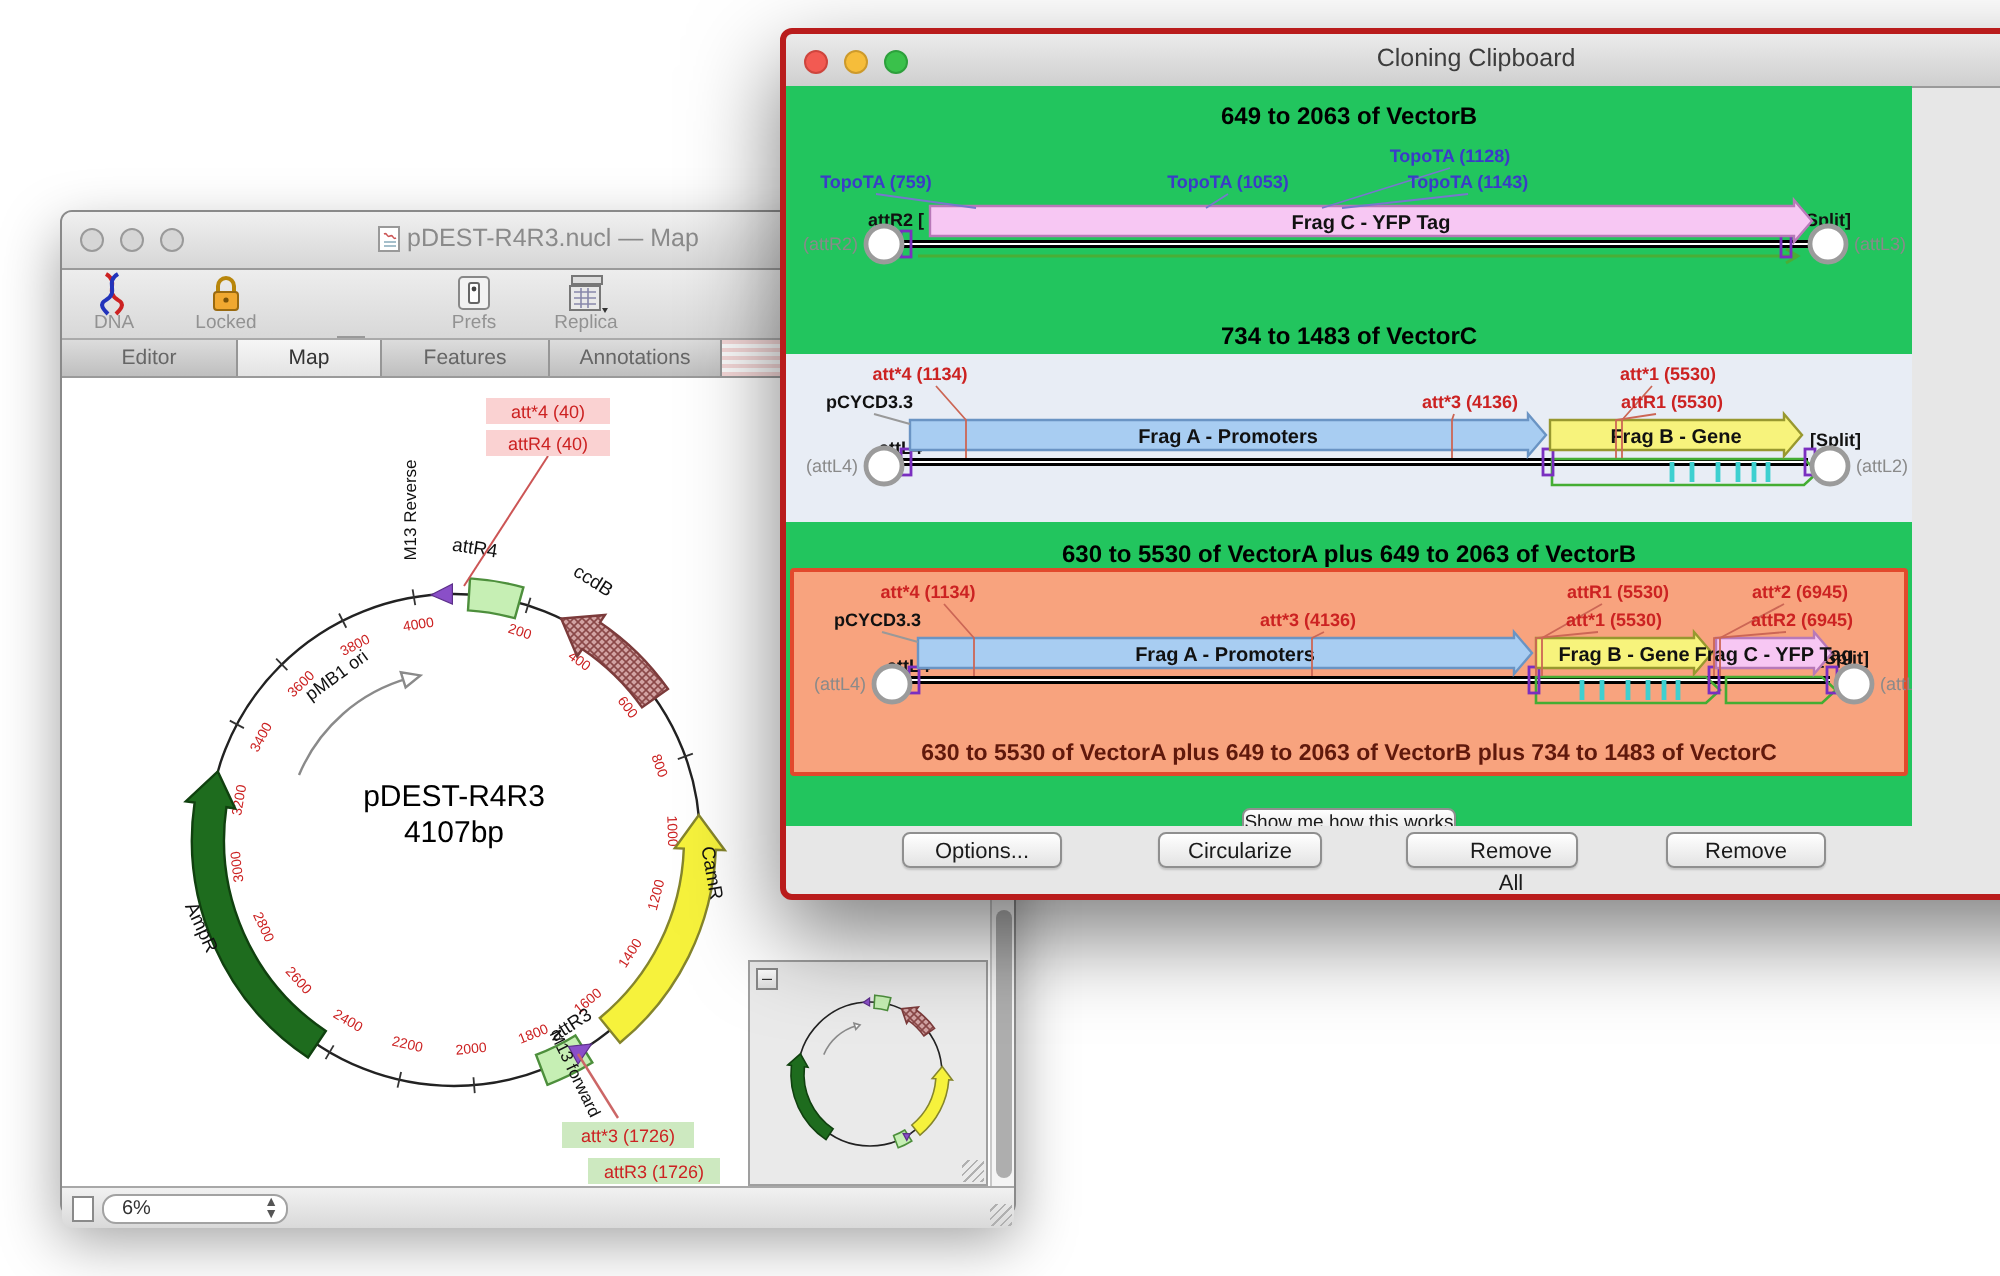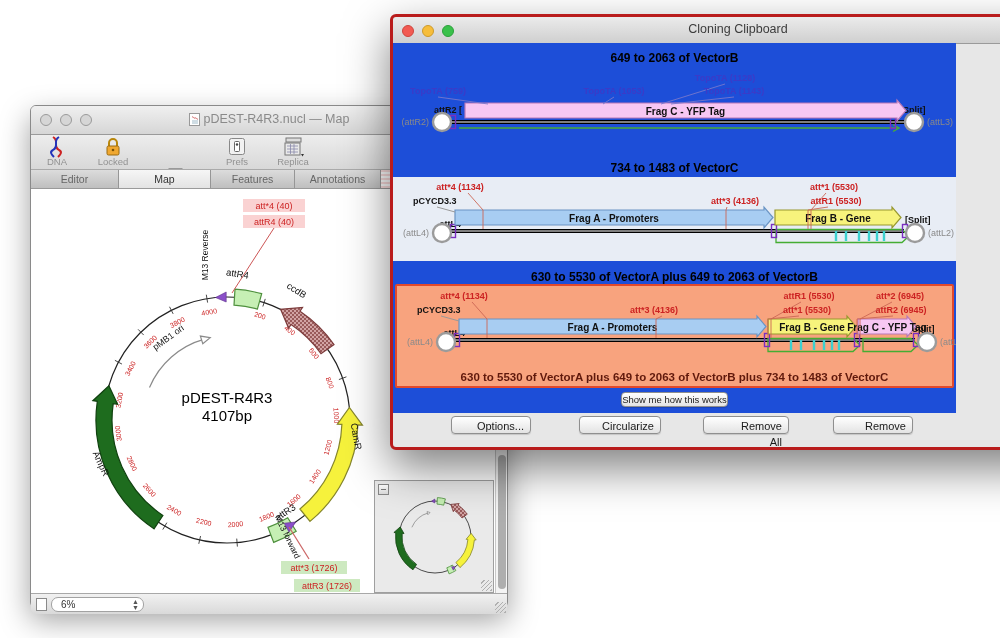--- a/index.html
+++ b/index.html
@@ -51,35 +51,35 @@
   #map-vscroll .thumb{position:absolute;left:2px;top:266px;width:8px;height:134px;border-radius:4px;background:#aeaeae;}
   #map-status{position:relative;height:20px;background:linear-gradient(#f1f1f1,#d9d9d9);
     border-top:1px solid #a8a8a8;border-radius:0 0 5px 5px;}
   #status-page-icon{position:absolute;left:5px;top:4px;width:9px;height:11px;background:#fff;border:1px solid #8a8a8a;}
   #zoom-ctl{position:absolute;left:20px;top:3px;width:82px;height:13px;background:#fff;border:1px solid #a2a2a2;
     border-radius:7px;font-size:10px;color:#333;line-height:13px;padding-left:9px;box-sizing:content-box;}
   #zoom-stepper{position:absolute;right:4px;top:1px;font-size:7px;line-height:5.5px;color:#555;}
   
   #clip-win{left:390px;top:14px;width:696px;height:436px;background:#e7e7e7;border:3px solid #b91c1c;
     box-shadow:0 18px 45px rgba(0,0,0,.5);z-index:2;}
-  #clip-content{position:absolute;left:0;top:26px;width:563px;height:370px;background:#1d4ed8;overflow:hidden;}
+  #clip-content{position:absolute;left:0;top:26px;width:563px;height:370px;background:#22c55e;overflow:hidden;}
   .sect-heading{text-align:center;font-size:12px;font-weight:bold;color:#000;height:16px;line-height:15px;}
   #h1{margin-top:8px;} #h2{margin-top:20px;} #h3{margin-top:9px;height:14px;}
   .frag-svg{display:block;}
   #sect2-tint{background:#e8edf5;}
   #orange-box{margin:0 2px;background:#f8a37e;border:2px solid #e2492c;border-radius:2px;}
   #bottom-heading{text-align:center;font-size:11.5px;font-weight:bold;color:#60190c;height:16px;line-height:14px;}
   .mac-btn{display:block;background:linear-gradient(#ffffff,#e3e3e3);border:1px solid #8f8f8f;border-radius:4px;
     font-family:"Liberation Sans",sans-serif;color:#1a1a1a;box-shadow:0 1px 1px rgba(0,0,0,.15);}
-  #help-btn{margin:4px auto 0 auto;font-size:9.5px;height:15px;line-height:12px;padding:0 0;border-radius:4px;}
+  #help-btn{margin:16px auto 0 auto;font-size:9.5px;height:15px;line-height:12px;padding:0 0;border-radius:4px;}
   #clip-scroll{position:absolute;right:1px;top:26px;width:13px;height:370px;background:#fbfbfb;
     border-left:1px solid #e2e2e2;box-sizing:border-box;}
   #clip-scroll .thumb{position:absolute;left:2px;top:110px;width:8px;height:268px;border-radius:4px;background:#a9a9a9;}
   #clip-footer{position:absolute;left:0;bottom:0;width:100%;height:40px;}
-  #clip-footer .mac-btn{position:absolute;top:9px;height:18px;font-size:11px;line-height:16px;text-align:right;}
+  #clip-footer .mac-btn{position:absolute;top:9px;height:18px;font-size:11px;line-height:16px;text-align:center;}
   #btn-options{left:58px;width:80px;} #btn-circ{left:186px;width:82px;}
   #btn-removeall{left:310px;width:86px;padding-left:25px;} #btn-remove{left:440px;width:80px;}
 </style>
 </head>
 <body>
 
 <div class="window" id="map-win">
   <div class="titlebar">
     <div class="lights">
       <div class="light inactive"></div>
@@ -184,21 +184,21 @@
           <svg width="26" height="22" viewBox="0 0 24 22">
             <path d="M12 1 V9 M8 5 H16" stroke="#3aa33a" stroke-width="3.2"></path>
             <path d="M4 13 h10 v-2.5 l6 4.5 l-6 4.5 V17 H4 Z" fill="#8899e0" stroke="#5566bb"></path>
           </svg>
         </span>
         <span class="tb-label">Create</span>
       </div>
     </div>
   <div id="map-tabs">
       <div class="tab" style="width: 88px;">Editor</div>
-      <div class="tab active" style="width: 92px;">Map</div>
+      <div class="tab active" style="width: 72px;">Map</div>
       <div class="tab" style="width: 84px;">Features</div>
       <div class="tab" style="width: 86px;">Annotations</div>
       <div class="tab stub"></div>
     </div>
   <div id="map-content">
     <svg id="plasmid-svg" width="464" height="404">
         <defs>
           <pattern id="hatch-main" width="4" height="4" patternUnits="userSpaceOnUse">
             <rect x="0" y="0" width="4" height="4" fill="#d2a3a3"></rect>
             <path d="M0 0 L4 4 M4 0 L0 4" stroke="#8a4848" stroke-width="0.8"></path>

